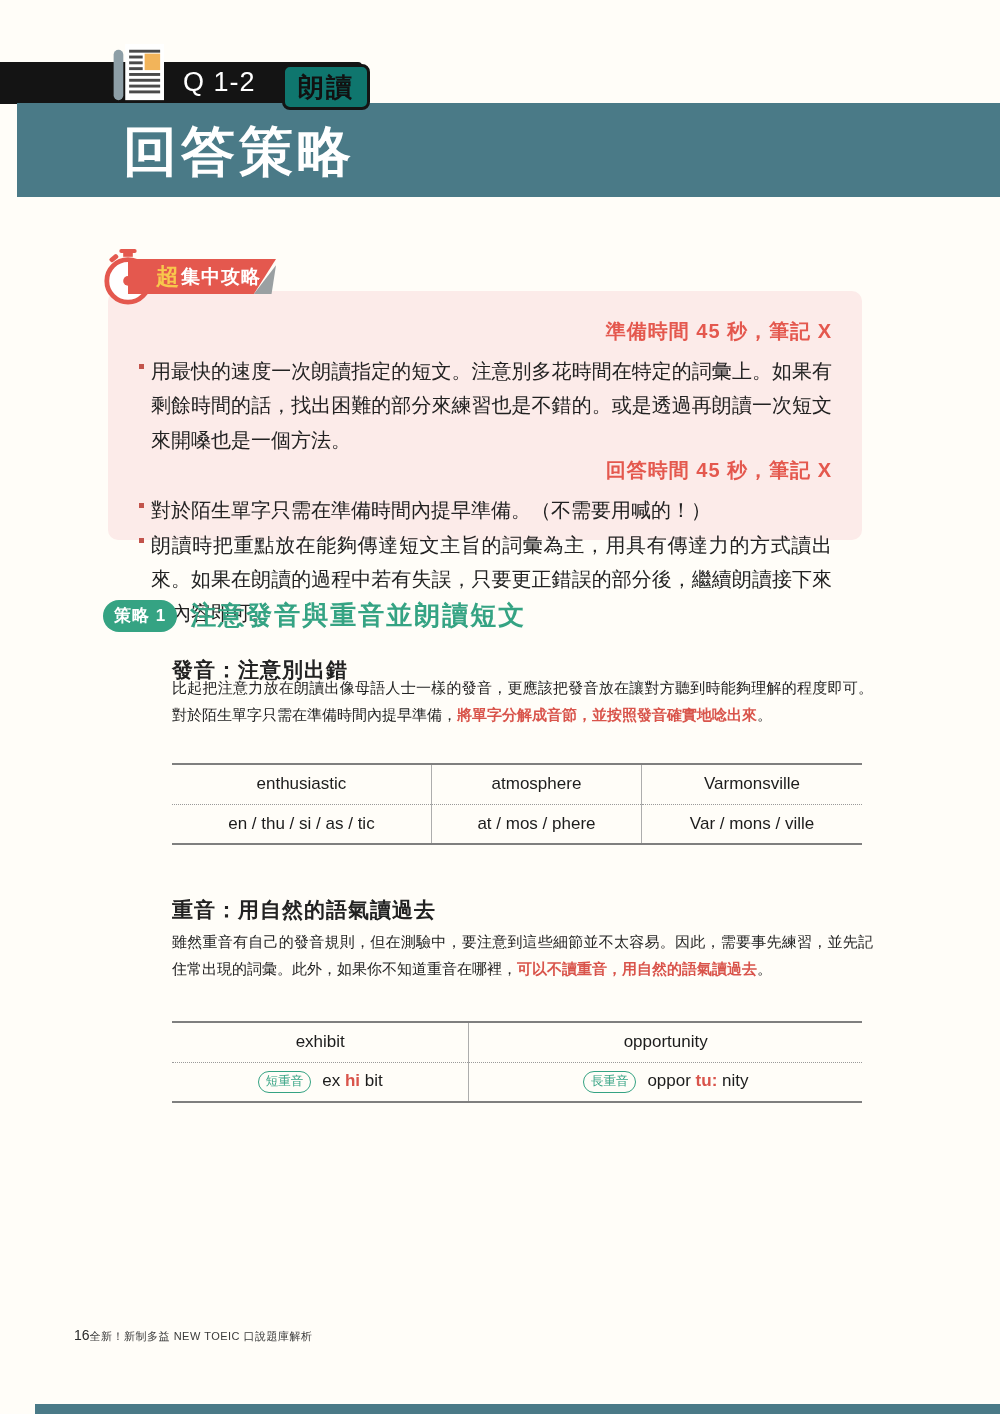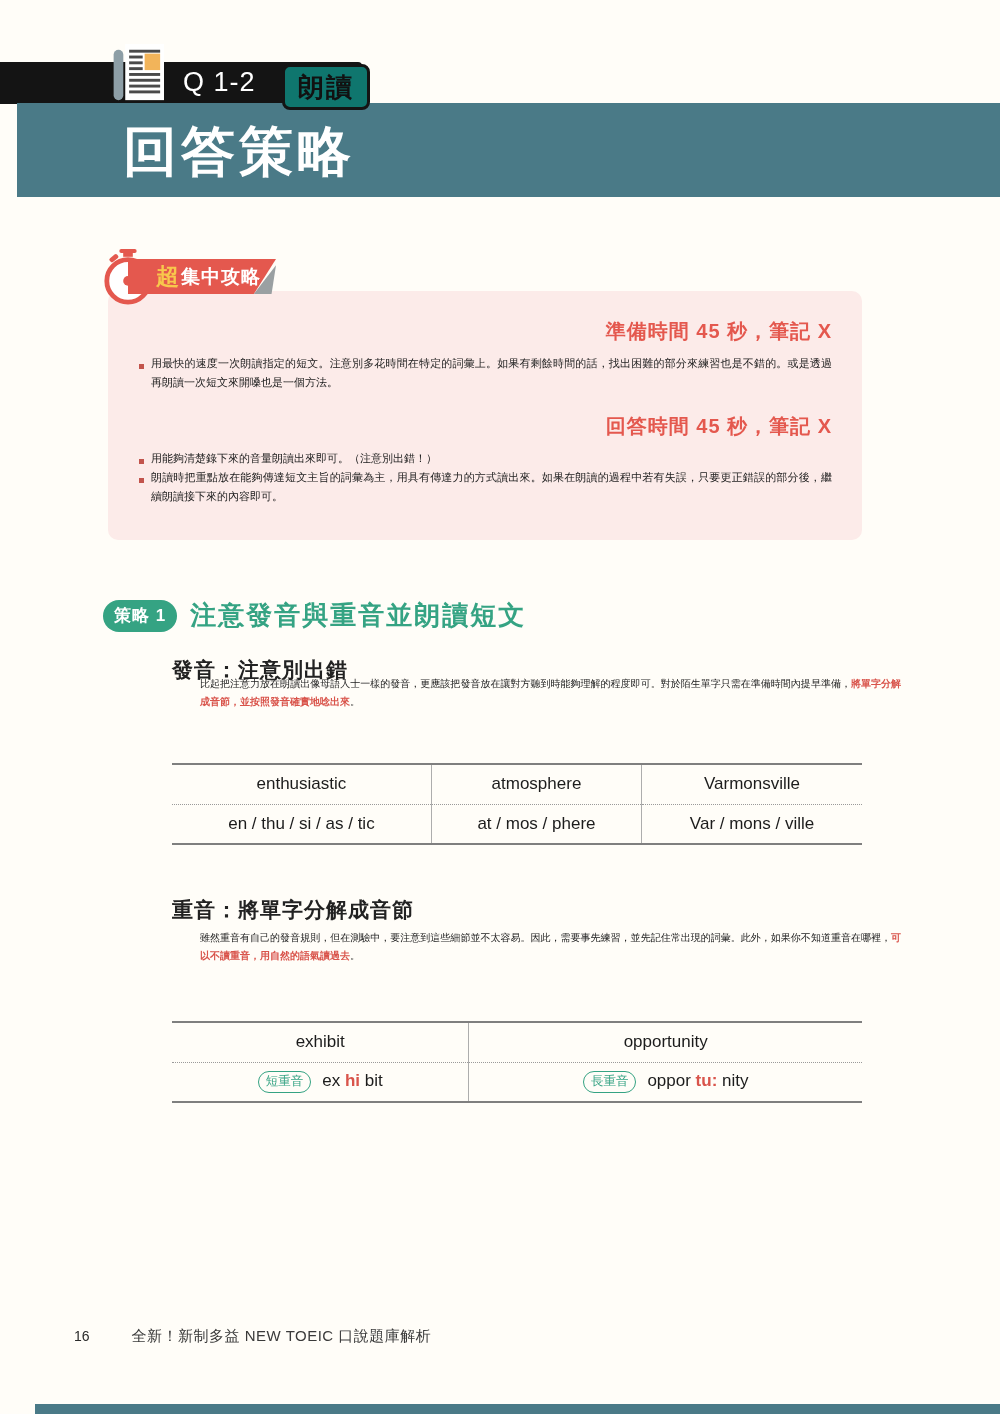--- a/index.html
+++ b/index.html
@@ -33,50 +33,50 @@
   .stopwatch{position:absolute; left:0; top:-6px;}
   .ribbon-wrap{position:absolute; left:26px; top:4px; width:148px; height:35px;}
   .ribbon-red{position:absolute; inset:0; background:var(--red-accent);
     clip-path:polygon(0 0,100% 0,85% 100%,0 100%);
     display:flex; align-items:center; padding-left:28px;}
   .ribbon-fold{position:absolute; inset:0; background:#9aa0a2;
     clip-path:polygon(100% 18%,85% 100%,97% 100%);}
   .ribbon-super{color:var(--yellow); font-size:23px; font-weight:bold;}
   .ribbon-text{color:#fff; font-size:19px; font-weight:bold; letter-spacing:1px; margin-left:2px;}
   .attack-h{color:var(--red-accent); font-size:20px; font-weight:bold; margin:0 0 9px 2px; letter-spacing:1px;text-align:right;}
-  .attack-h.second{margin-top:21px;}
+  .attack-h.second{}
   .attack ul{list-style:none;}
-  .attack li{position:relative; padding-left:13px; font-size:11px; line-height:1.72;
+  .attack li{position:relative; padding-left:13px; font-size:20px; line-height:1.72;
     color:var(--ink); text-align:justify;}
   .attack li::before{content:""; position:absolute; left:1px; top:10px; width:5px; height:5px;
     background:#c2544c;}
   
   .strategy-head{position:absolute; left:103px; top:598px; display:flex; align-items:center;}
   .badge-pill{background:var(--green); color:#fff; font-size:17px; font-weight:bold;
     padding:4px 11px 5px; border-radius:16px; letter-spacing:1px;}
   .strategy-title{color:var(--green); font-size:26px; font-weight:bold; margin-left:13px; letter-spacing:2px;}
   .subhead{position:absolute; left:172px; font-size:21px; font-weight:bold; color:var(--ink); letter-spacing:1px;}
   .sub1{top:656px;} .sub2{top:896px;}
-  .para{position:absolute; left:172px; width:701px; font-size:10px; line-height:1.78;
-    color:var(--ink); text-align:justify;margin-left:28px;}
+  .para{position:absolute; left:172px; width:701px; font-size:15px; line-height:1.78;
+    color:var(--ink); text-align:justify;}
   .para1{top:675px;} .para2{top:929px;}
   .red, .red-part{color:var(--text-red); font-weight:bold;}
   
   .word-table{position:absolute; left:172px; width:690px; border-collapse:collapse;
     border-top:2px solid #7f7f7f; border-bottom:2px solid #7f7f7f;}
   .t1{top:763px;} .t2{top:1021px;}
   .word-table td{height:40px; text-align:center; vertical-align:middle; font-size:17px; color:#1c1c1c;}
   .word-table tr:first-child td{border-bottom:1px dotted #9a9a9a;}
   .word-table td + td{border-left:1px solid #adadad;}
   .stress-badge{display:inline-block; border:1.5px solid var(--green); color:var(--green);
     font-size:12.5px; padding:1px 7px 2px; border-radius:11px; margin-right:11px; vertical-align:1px;}
   
   .footer{position:absolute; left:74px; top:1327px; display:flex; align-items:baseline;}
   .page-num{font-size:14px; color:#2a2a2a;}
-  .book-title{font-size:15px; color:#3a3a3a; margin-left:42px; letter-spacing:0.5px;}
+  .book-title{font-size:11px; color:#3a3a3a; letter-spacing:0.5px;}
   .bottom-bar{position:absolute; left:35px; right:0; bottom:0; height:10px; background:var(--teal);}
 </style>
 </head>
 <body>
 
 <div class="black-bar"></div>
 
 <div class="doc-icon">
   <svg width="62" height="62" viewBox="0 0 64 64">
     <rect x="12" y="8" width="10" height="52" rx="5" fill="#8d9ea6"></rect>
@@ -121,21 +121,21 @@
     </div>
   </div>
 
   <h3 class="attack-h">準備時間 45 秒，筆記 X</h3>
   <ul>
     <li>用最快的速度一次朗讀指定的短文。注意別多花時間在特定的詞彙上。如果有剩餘時間的話，找出困難的部分來練習也是不錯的。或是透過再朗讀一次短文來開嗓也是一個方法。</li>
   </ul>
 
   <h3 class="attack-h second">回答時間 45 秒，筆記 X</h3>
   <ul>
-    <li>用能夠清楚錄下來的音量朗讀出來即可。（注意別出錯！）</li>
+    <li>對於陌生單字只需在準備時間內提早準備。（不需要用喊的！）</li>
     <li>朗讀時把重點放在能夠傳達短文主旨的詞彙為主，用具有傳達力的方式讀出來。如果在朗讀的過程中若有失誤，只要更正錯誤的部分後，繼續朗讀接下來的內容即可。</li>
   </ul>
 </div>
 
 <div class="strategy-head">
   <span class="badge-pill">策略 1</span>
   <span class="strategy-title">注意發音與重音並朗讀短文</span>
 </div>
 
 <div class="subhead sub1">發音：注意別出錯</div>
@@ -150,21 +150,21 @@
     <td>Varmonsville</td>
   </tr>
   <tr>
     <td>en / thu / si / as / tic</td>
     <td>at / mos / phere</td>
     <td>Var / mons / ville</td>
   </tr>
 </tbody>
   </table>
 
-<div class="subhead sub2">重音：將單字分解成音節</div>
+<div class="subhead sub2">重音：用自然的語氣讀過去</div>
 
 <p class="para para2"><span>雖然重音有自己的發音規則，但在測驗中，要注意到這些細節並不太容易。因此，需要事先練習，並先記住常出現的詞彙。此外，如果你不知道重音在哪裡，</span><span class="red">可以不讀重音，用自然的語氣讀過去</span><span>。</span></p>
 
 <table class="word-table t2">
   <tbody>
       <tr>
     <td>exhibit</td>
     <td>opportunity</td>
   </tr>
   <tr>

